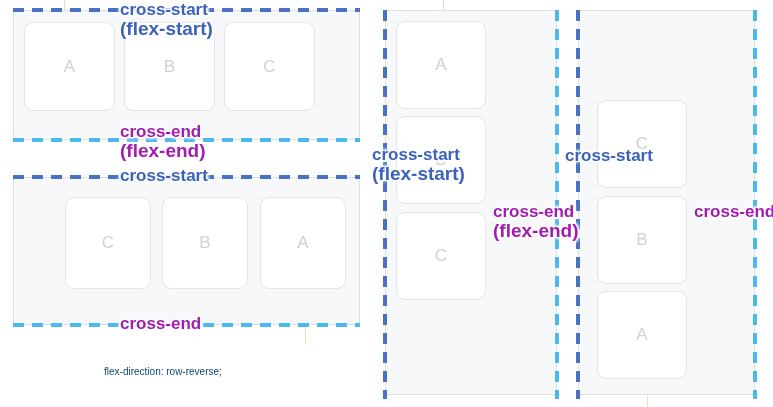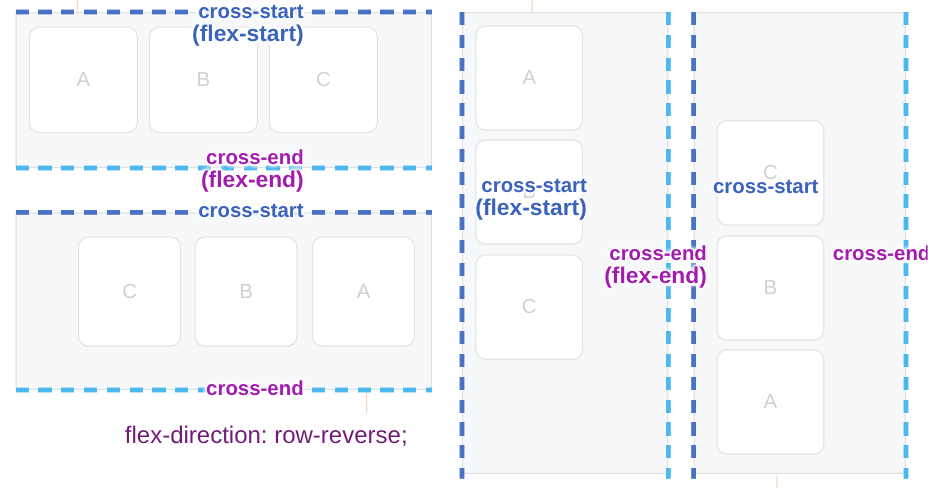--- a/index.html
+++ b/index.html
@@ -66,21 +66,21 @@
     color: #cfd1d4;
     font-size: 17px;
     font-weight: 400;
     z-index: 2;
   }
 
   
   .label {
     position: absolute;
     z-index: 6;
-    text-align: right;
+    text-align: left;
     line-height: 1.08;
     white-space: nowrap;
   }
   .label .main {
     display: block;
     font-weight: 700;
     font-size: 17px;
   }
   .label .sub {
     display: block;
@@ -93,24 +93,25 @@
   .label.shadowed .main,
   .label.shadowed .sub {
     text-shadow:
        0 0 4px #ffffff, 0 0 4px #ffffff, 0 0 4px #ffffff,
        1px 0 3px #ffffff, -1px 0 3px #ffffff,
        0 1px 3px #ffffff, 0 -1px 3px #ffffff;
   }
 
   .caption {
     position: absolute;
-    color: #701a75;
-    font-size: 20px;
+    color: #0c4a6e;
+    font-size: 10px;
     white-space: nowrap;
     z-index: 6;
+    margin-top: 14px;
   }
 
   
   .connector {
     position: absolute;
     width: 1px;
     background: #f3d9c4;
     z-index: 1;
   }
 

